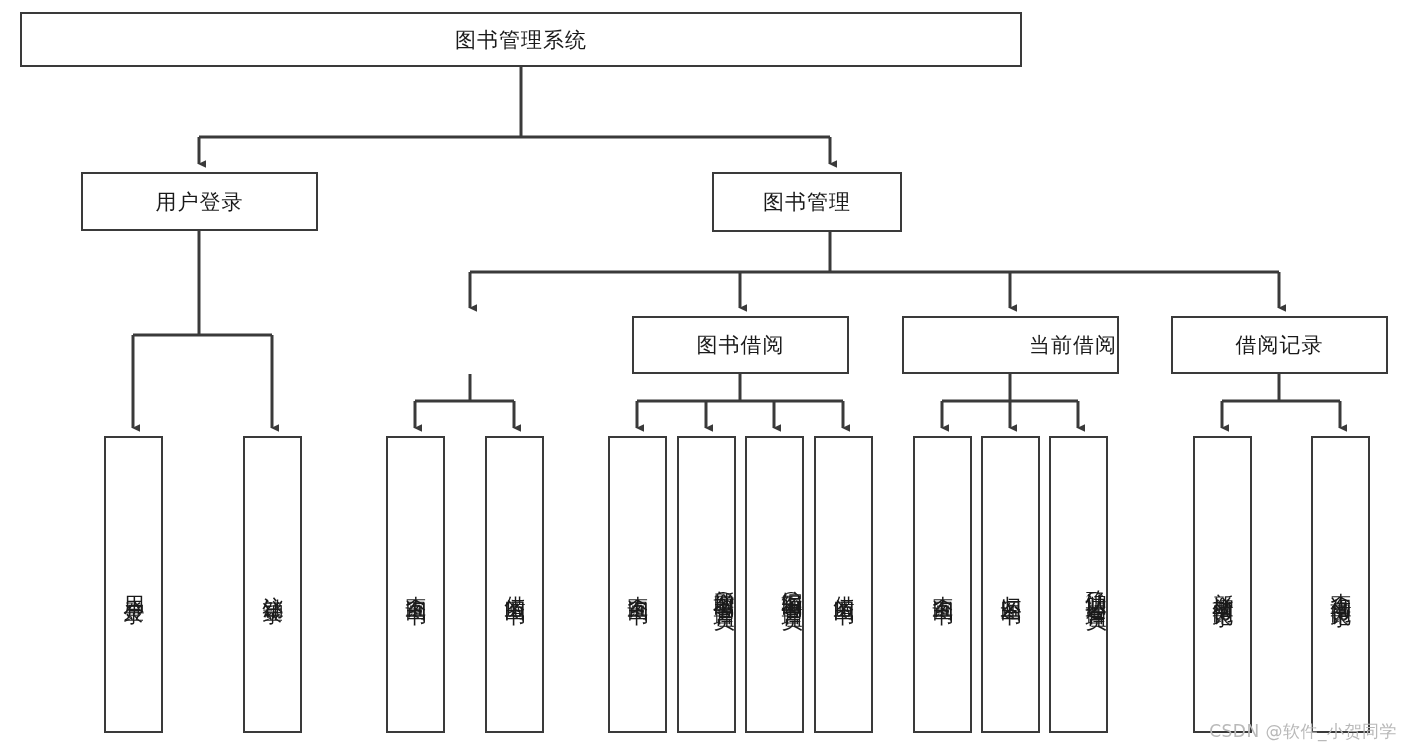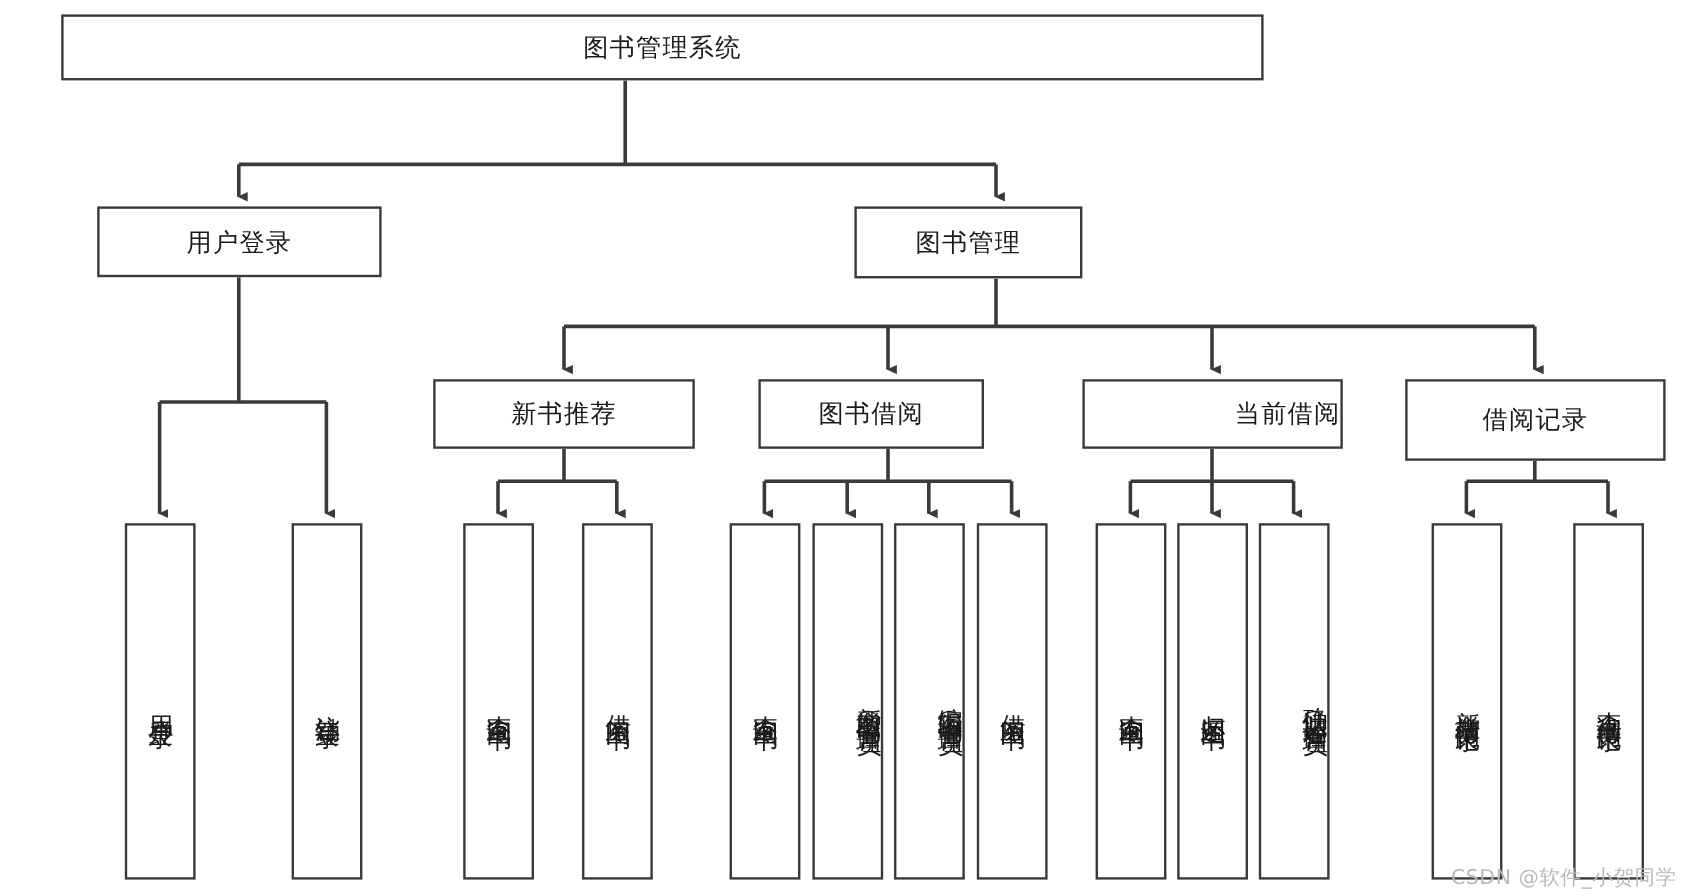--- a/index.html
+++ b/index.html
@@ -117,41 +117,38 @@
       <path d="M1010,401 L1010,428" marker-end="url(#arrow)"></path>
       <path d="M1078,401 L1078,428" marker-end="url(#arrow)"></path>
 
       <path d="M1279,374 L1279,401"></path>
       <path d="M1222,401 L1340,401"></path>
       <path d="M1222,401 L1222,428" marker-end="url(#arrow)"></path>
       <path d="M1340,401 L1340,428" marker-end="url(#arrow)"></path>
     </g>
   </svg>
 
-  <div class="node horiz" style="left:20px; top:12px; width:1002px; height:55px;margin-left:31px;">
+  <div class="node horiz" style="left:20px; top:12px; width:1002px; height:55px;">
     <span class="label">图书管理系统</span>
   </div>
 
   <div class="node horiz" style="left:81px; top:172px; width:237px; height:59px;">
     <span class="label">用户登录</span>
   </div>
   <div class="node horiz" style="left:712px; top:172px; width:190px; height:60px;">
     <span class="label">图书管理</span>
   </div>
 
-  <div class="node horiz" style="left:361px; top:316px; width:218px; height:58px;">
-    <span class="label">新书推荐</span>
-  </div>
-  <div class="node horiz" style="left:632px; top:316px; width:188px; height:58px;">
+  <div class="node horiz" style="left:632px; top:316px; width:217px; height:58px;">
     <span class="label">图书借阅</span>
   </div>
   <div class="node horiz" style="left:902px; top:316px; width:217px; height:58px;justify-content:flex-end;">
     <span class="label">当前借阅</span>
   </div>
-  <div class="node horiz" style="left:1171px; top:316px; width:217px; height:68px;">
+  <div class="node horiz" style="left:1171px; top:316px; width:217px; height:58px;">
     <span class="label">借阅记录</span>
   </div>
 
   <div class="node vert center" style="left:104px; top:436px; width:59px; height:297px;">
     <span class="label">用户登录</span>
   </div>
   <div class="node vert center" style="left:243px; top:436px; width:59px; height:297px;">
     <span class="label">注销登录</span>
   </div>
 

